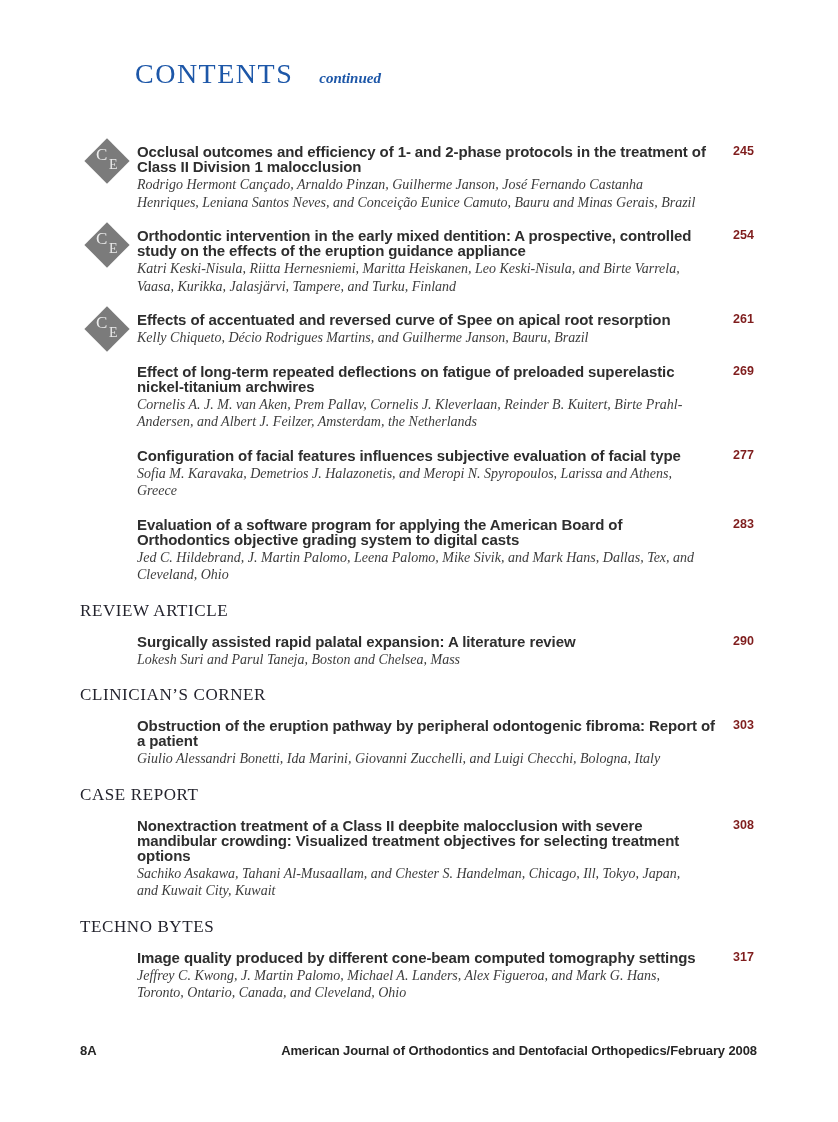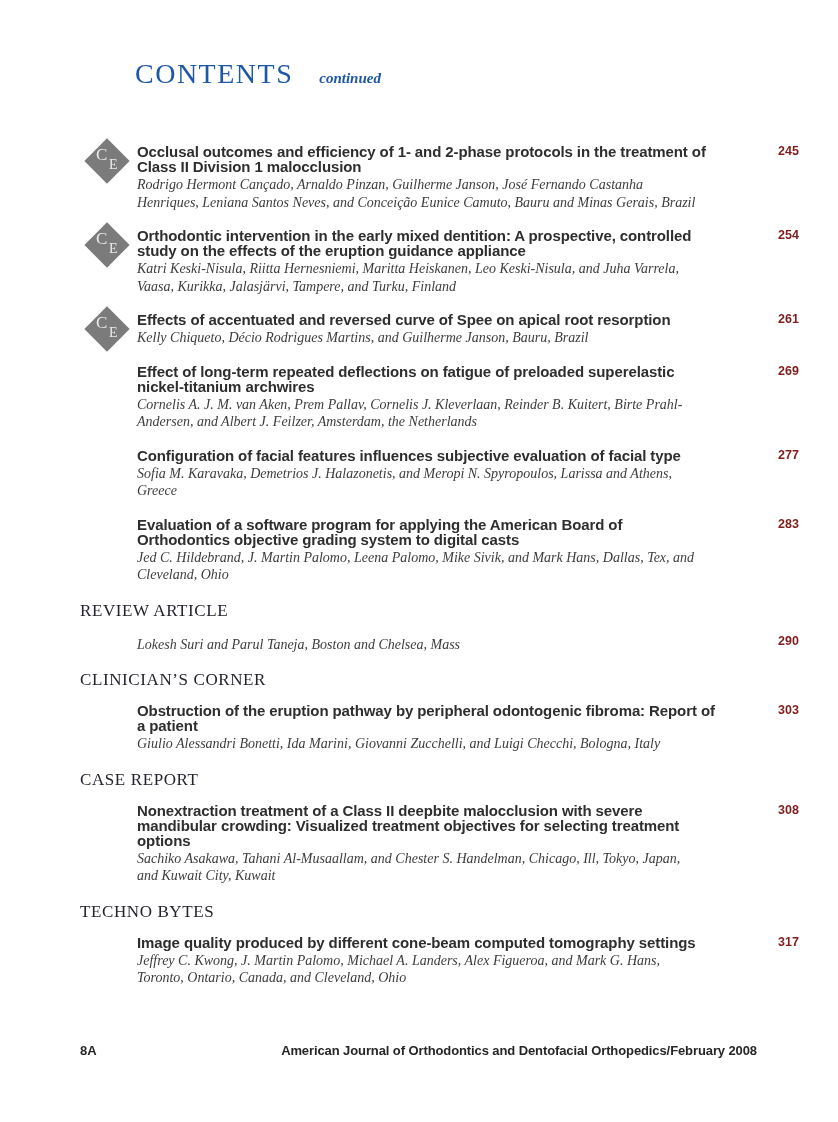--- a/index.html
+++ b/index.html
@@ -1,20 +1,20 @@
 <!DOCTYPE html>
 <html><head>
 <meta charset="utf-8">
 <style>
   * { margin:0; padding:0; box-sizing:border-box; }
   html,body { background:#ffffff; }
   body { width:838px; height:1122px; position:relative; overflow:hidden;
          font-family:"Liberation Sans", sans-serif; -webkit-font-smoothing:antialiased; }
   .page { position:relative; width:838px; height:1122px; background:#ffffff;
-          padding:58px 36px 0 80px; }
+          padding:58px 81px 0 80px; }
 
   
   .toc-header { margin-left:55px; display:flex; align-items:baseline; }
   .toc-title { font-family:"Liberation Serif", serif; font-size:28px; font-weight:400;
                color:#1d57a8; letter-spacing:1.5px; }
   .toc-continued { font-family:"Liberation Serif", serif; font-style:italic; font-weight:700;
                    font-size:15px; color:#1d57a8; margin-left:26px; }
 
   
   .article-list { margin-top:54px; }
@@ -73,21 +73,21 @@
     </div>
 
     <div class="article">
       <span class="ce-badge">
         <span class="ce-diamond"></span>
         <span class="ce-letter ce-letter-c">C</span>
         <span class="ce-letter ce-letter-e">E</span>
       </span>
       <div class="article-text">
         <div class="article-title">Orthodontic intervention in the early mixed dentition: A prospective, controlled study on the effects of the eruption guidance appliance</div>
-        <div class="article-authors">Katri Keski-Nisula, Riitta Hernesniemi, Maritta Heiskanen, Leo Keski-Nisula, and Juha Varrela, Vaasa, Kurikka, Jalasjärvi, Tampere, and Turku, Finland</div>
+        <div class="article-authors">Katri Keski-Nisula, Riitta Hernesniemi, Maritta Heiskanen, Leo Keski-Nisula, and Birte Varrela, Vaasa, Kurikka, Jalasjärvi, Tampere, and Turku, Finland</div>
       </div>
       <div class="article-page">254</div>
     </div>
 
     <div class="article">
       <span class="ce-badge">
         <span class="ce-diamond"></span>
         <span class="ce-letter ce-letter-c">C</span>
         <span class="ce-letter ce-letter-e">E</span>
       </span>
@@ -118,20 +118,21 @@
       <div class="article-text">
         <div class="article-title">Evaluation of a software program for applying the American Board of Orthodontics objective grading system to digital casts</div>
         <div class="article-authors">Jed C. Hildebrand, J. Martin Palomo, Leena Palomo, Mike Sivik, and Mark Hans, Dallas, Tex, and Cleveland, Ohio</div>
       </div>
       <div class="article-page">283</div>
     </div>
 
     <div class="section-heading">REVIEW ARTICLE</div>
     <div class="article">
       <div class="article-text">
+        <div class="article-title">Surgically assisted rapid palatal expansion: A literature review</div>
         <div class="article-authors">Lokesh Suri and Parul Taneja, Boston and Chelsea, Mass</div>
       </div>
       <div class="article-page">290</div>
     </div>
 
     <div class="section-heading">CLINICIAN’S CORNER</div>
     <div class="article">
       <div class="article-text">
         <div class="article-title">Obstruction of the eruption pathway by peripheral odontogenic fibroma: Report of a patient</div>
         <div class="article-authors">Giulio Alessandri Bonetti, Ida Marini, Giovanni Zucchelli, and Luigi Checchi, Bologna, Italy</div>

